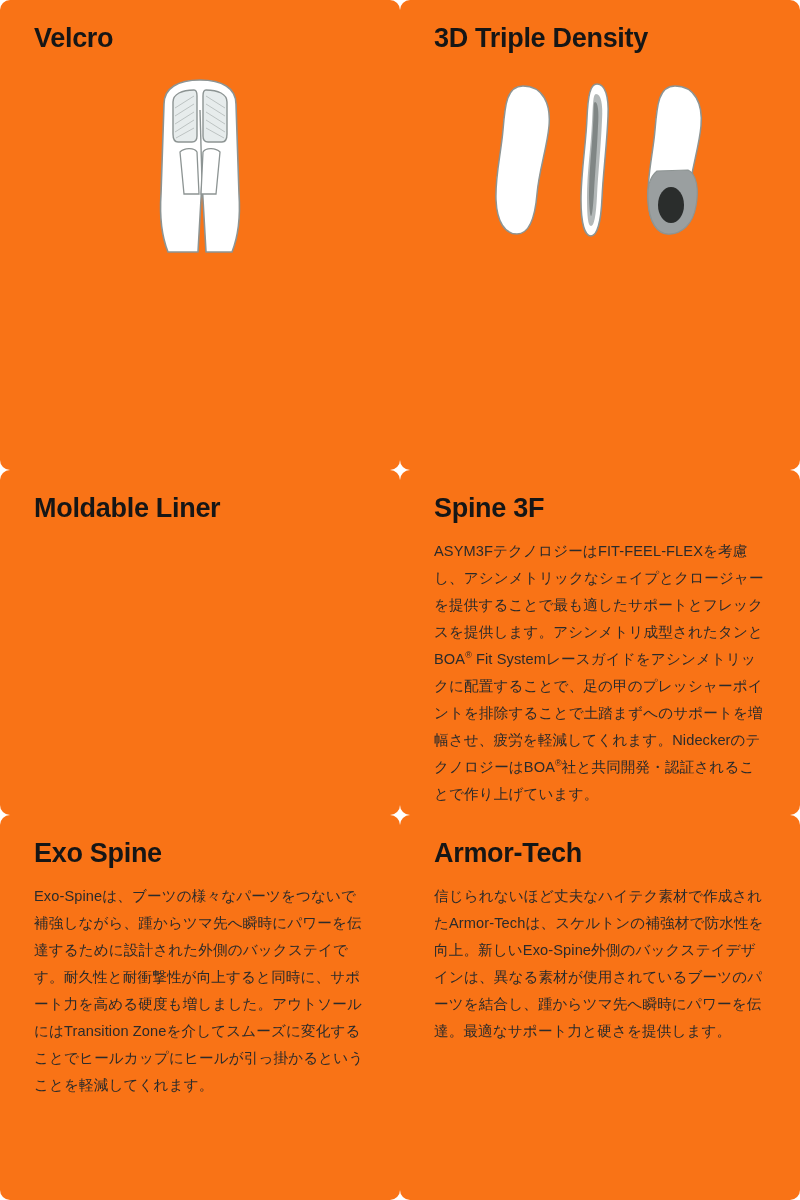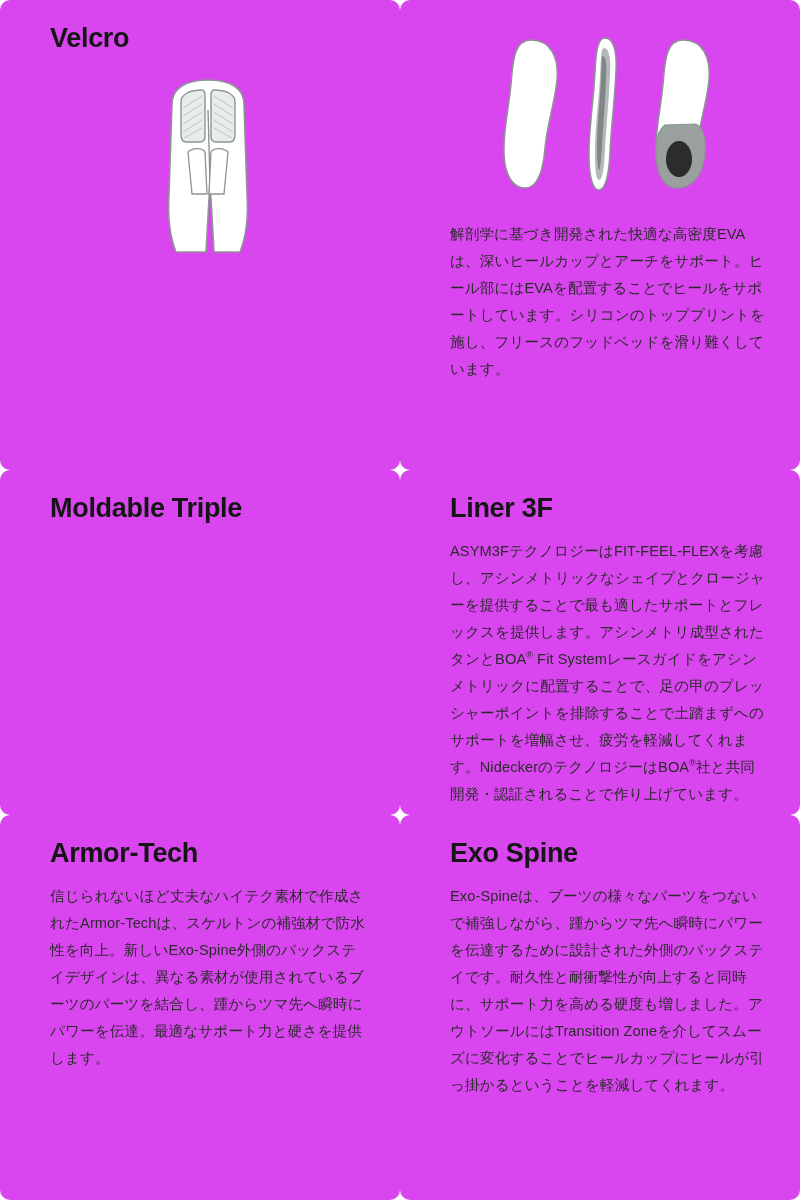--- a/index.html
+++ b/index.html
@@ -23,22 +23,22 @@
   }
   .grid {
     display: grid;
     grid-template-columns: 400px 400px;
     grid-template-rows: 470px 345px 385px;
     width: 800px;
   }
   .cell {
     position: relative;
     box-sizing: border-box;
-    padding: 22px 34px 10px 50px;
-    background: #d946ef;
+    padding: 22px 34px 10px 34px;
+    background: #f97316;
     border-radius: 10px;
   }
   .cell-inner {
     display: flex;
     flex-direction: column;
     height: 100%;
   }
   h2.title {
     font-size: 27px;
     font-weight: bold;
@@ -109,61 +109,61 @@
 
             <path d="M40 78 C44 74, 54 73, 57 78 L59 120 L44 120 Z" fill="#ffffff" stroke="#8d9493" stroke-width="1.3"></path>
             <path d="M80 78 C76 74, 66 73, 63 78 L61 120 L76 120 Z" fill="#ffffff" stroke="#8d9493" stroke-width="1.3"></path>
           </svg>
         </div>
       </div>
     </div>
 
     <div class="cell">
       <div class="cell-inner">
+        <h2 class="title">3D Triple Density</h2>
         <div class="figure">
           <svg class="fig-3d" width="230" height="175" viewBox="0 0 230 175" xmlns="http://www.w3.org/2000/svg">
 
             <path d="M38 12 C58 12, 66 30, 64 52 C62 74, 54 96, 52 120 C50 144, 44 160, 32 160 C20 160, 12 148, 11 126 C10 102, 16 80, 18 56 C20 30, 22 12, 38 12 Z" fill="#ffffff" stroke="#8d9493" stroke-width="1.5"></path>
 
             <path d="M112 10 C120 10, 124 22, 123 42 C122 70, 118 100, 117 124 C116 148, 112 162, 106 162 C100 162, 96 150, 96 126 C96 98, 101 70, 102 44 C103 22, 105 10, 112 10 Z" fill="#ffffff" stroke="#8d9493" stroke-width="1.5"></path>
             <path d="M111 20 C116 20, 118 30, 117 46 C116 72, 113 100, 112 122 C111 142, 109 152, 106 152 C103 152, 102 142, 102 124 C102 98, 106 72, 107 48 C108 30, 108 20, 111 20 Z" fill="#9aa0a0" stroke="none" opacity="0.75"></path>
             <path d="M110 28 C113 28, 114 38, 113 52 C112 76, 110 100, 109 118 C108 134, 107 142, 106 142 C105 142, 104 132, 104 118 C104 96, 107 74, 108 52 C109 38, 108 28, 110 28 Z" fill="#5d6462" stroke="none" opacity="0.6"></path>
 
             <path d="M190 12 C210 12, 218 30, 216 52 C214 74, 206 96, 204 120 C202 144, 196 160, 184 160 C172 160, 164 148, 163 126 C162 102, 168 80, 170 56 C172 30, 174 12, 190 12 Z" fill="#ffffff" stroke="#8d9493" stroke-width="1.5"></path>
             <path d="M203 96 C212 100, 214 116, 211 132 C208 150, 197 160, 184 160 C172 160, 164 148, 163 126 C162 112, 166 102, 172 97 Z" fill="#9a9fa0" stroke="#8d9493" stroke-width="1.2"></path>
             <ellipse cx="186" cy="131" rx="13" ry="18" fill="#2a2d2c"></ellipse>
           </svg>
         </div>
-        <p class="body-text">解剖学に基づき開発された快適な高密度EVAは、深いヒールカップとアーチをサポート。ヒール部にはEVAを配置することでヒールをサポートしています。シリコンのトッププリントを施し、フリースのフッドベッドを滑り難くしています。</p>
       </div>
     </div>
 
     <div class="cell">
       <div class="cell-inner">
-        <h2 class="title">Moldable Triple</h2>
+        <h2 class="title">Moldable Liner</h2>
       </div>
     </div>
 
     <div class="cell">
       <div class="cell-inner">
-        <h2 class="title">Liner 3F</h2>
+        <h2 class="title">Spine 3F</h2>
         <p class="body-text">
           <span>ASYM3FテクノロジーはFIT-FEEL-FLEXを考慮し、アシンメトリックなシェイプとクロージャーを提供することで最も適したサポートとフレックスを提供します。アシンメトリ成型されたタンとBOA</span><span class="sup">®</span><span> Fit Systemレースガイドをアシンメトリックに配置することで、足の甲のプレッシャーポイントを排除することで土踏まずへのサポートを増幅させ、疲労を軽減してくれます。NideckerのテクノロジーはBOA</span><span class="sup">®</span><span>社と共同開発・認証されることで作り上げています。</span>
         </p>
+      </div>
+    </div>
+
+    <div class="cell">
+      <div class="cell-inner">
+        <h2 class="title">Exo Spine</h2>
+        <p class="body-text">Exo-Spineは、ブーツの様々なパーツをつないで補強しながら、踵からツマ先へ瞬時にパワーを伝達するために設計された外側のバックステイです。耐久性と耐衝撃性が向上すると同時に、サポート力を高める硬度も増しました。アウトソールにはTransition Zoneを介してスムーズに変化することでヒールカップにヒールが引っ掛かるということを軽減してくれます。</p>
       </div>
     </div>
 
     <div class="cell">
       <div class="cell-inner">
         <h2 class="title">Armor-Tech</h2>
         <p class="body-text">信じられないほど丈夫なハイテク素材で作成されたArmor-Techは、スケルトンの補強材で防水性を向上。新しいExo-Spine外側のバックステイデザインは、異なる素材が使用されているブーツのパーツを結合し、踵からツマ先へ瞬時にパワーを伝達。最適なサポート力と硬さを提供します。</p>
       </div>
     </div>
 
-    <div class="cell">
-      <div class="cell-inner">
-        <h2 class="title">Exo Spine</h2>
-        <p class="body-text">Exo-Spineは、ブーツの様々なパーツをつないで補強しながら、踵からツマ先へ瞬時にパワーを伝達するために設計された外側のバックステイです。耐久性と耐衝撃性が向上すると同時に、サポート力を高める硬度も増しました。アウトソールにはTransition Zoneを介してスムーズに変化することでヒールカップにヒールが引っ掛かるということを軽減してくれます。</p>
-      </div>
-    </div>
-
   </div>
 </div>
 
 </body></html>

